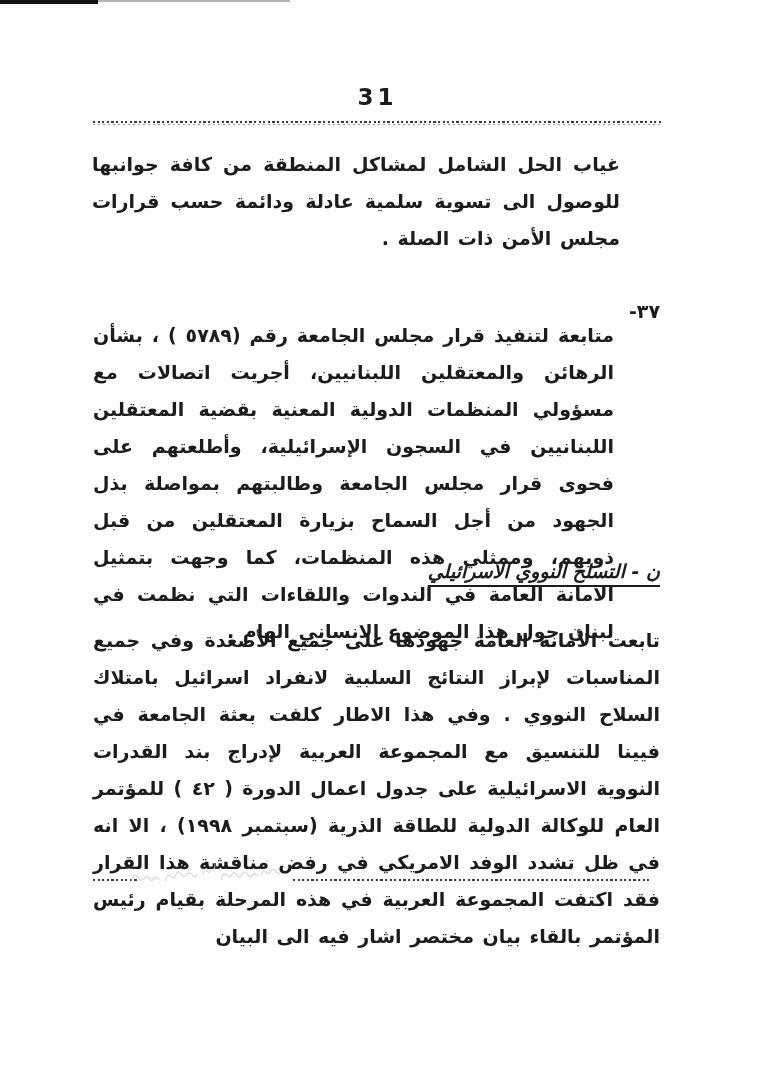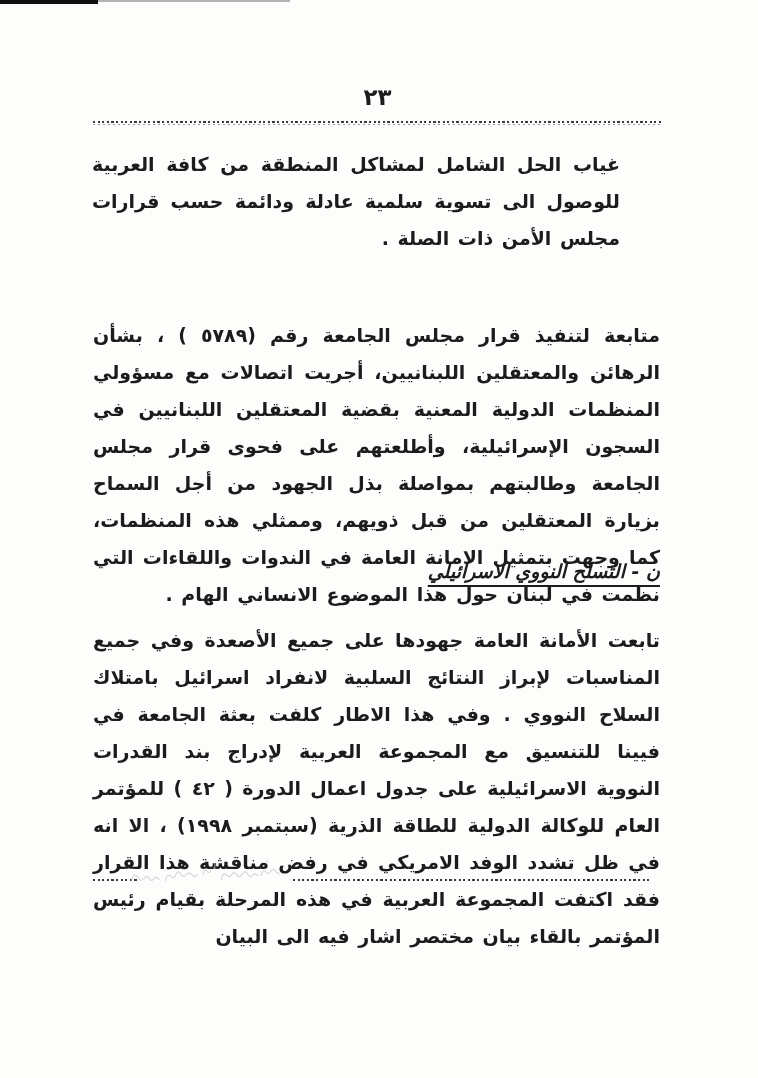--- a/index.html
+++ b/index.html
@@ -57,28 +57,29 @@
   .handwriting{position:absolute;top:850px;left:125px;opacity:.75;}
 </style>
 </head>
 <body>
 
 <div class="page">
 
   <div class="artifact-black"></div>
   <div class="artifact-gray"></div>
 
-  <div class="page-number">٢٣</div>
+  <div class="page-number">31</div>
 
   <div class="rule top-rule"></div>
 
-  <p class="bodytext intro">غياب الحل الشامل لمشاكل المنطقة من كافة العربية للوصول الى تسوية سلمية عادلة ودائمة حسب قرارات مجلس الأمن ذات الصلة .</p>
+  <p class="bodytext intro">غياب الحل الشامل لمشاكل المنطقة من كافة جوانبها للوصول الى تسوية سلمية عادلة ودائمة حسب قرارات مجلس الأمن ذات الصلة .</p>
 
 
   <div class="numbered para-37">
+    <span class="num">٣٧-</span>
     <p class="bodytext ptext">متابعة لتنفيذ قرار مجلس الجامعة رقم (٥٧٨٩ ) ، بشأن الرهائن والمعتقلين اللبنانيين، أجريت اتصالات مع مسؤولي المنظمات الدولية المعنية بقضية المعتقلين اللبنانيين في السجون الإسرائيلية، وأطلعتهم على فحوى قرار مجلس الجامعة وطالبتهم بمواصلة بذل الجهود من أجل السماح بزيارة المعتقلين من قبل ذويهم، وممثلي هذه المنظمات، كما وجهت بتمثيل الامانة العامة في الندوات واللقاءات التي نظمت في لبنان حول هذا الموضوع الانساني الهام .</p>
   </div>
 
   <h2 class="heading heading-n">ن - التسلح النووي الاسرائيلي</h2>
 
   <div class="numbered para-38">
     <p class="bodytext ptext">تابعت الأمانة العامة جهودها على جميع الأصعدة وفي جميع المناسبات لإبراز النتائج السلبية لانفراد اسرائيل بامتلاك السلاح النووي . وفي هذا الاطار كلفت بعثة الجامعة في فيينا للتنسيق مع المجموعة العربية لإدراج بند القدرات النووية الاسرائيلية على جدول اعمال الدورة ( ٤٢ ) للمؤتمر العام للوكالة الدولية للطاقة الذرية (سبتمبر ١٩٩٨) ، الا انه في ظل تشدد الوفد الامريكي في رفض مناقشة هذا القرار فقد اكتفت المجموعة العربية في هذه المرحلة بقيام رئيس المؤتمر بالقاء بيان مختصر اشار فيه الى البيان</p>
   </div>
 
   <div class="rule bottom-rule-left"></div>

